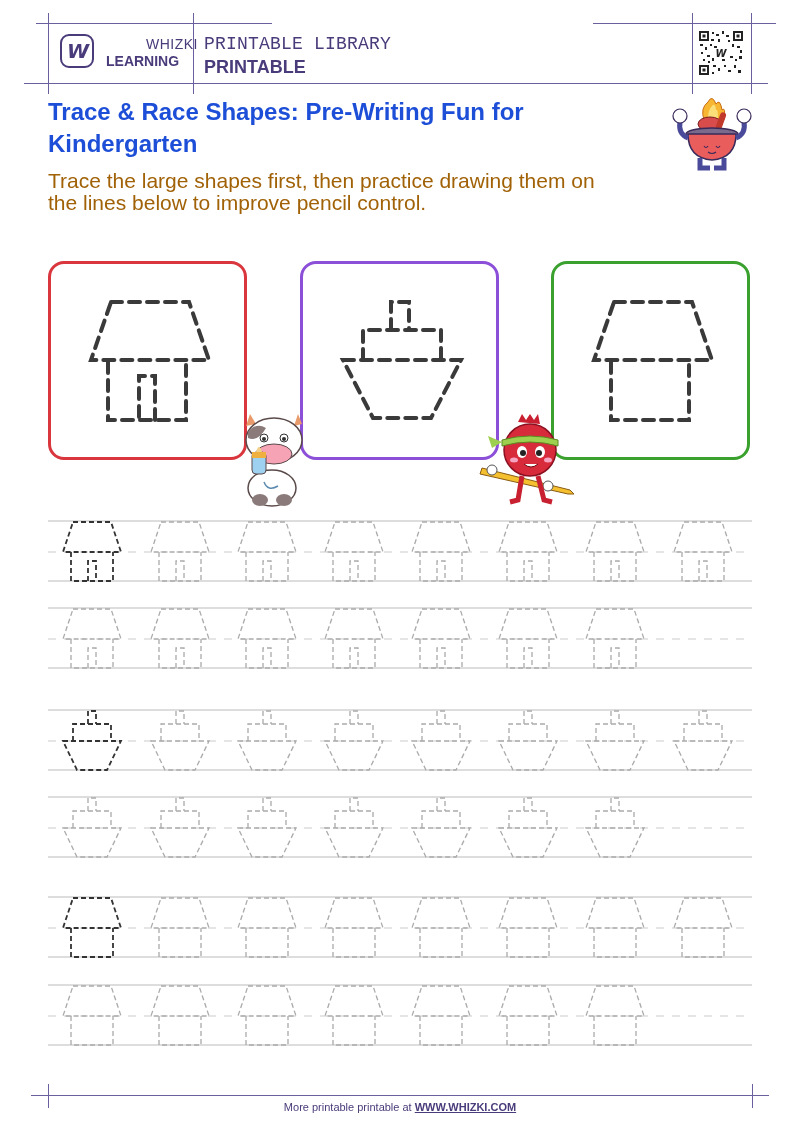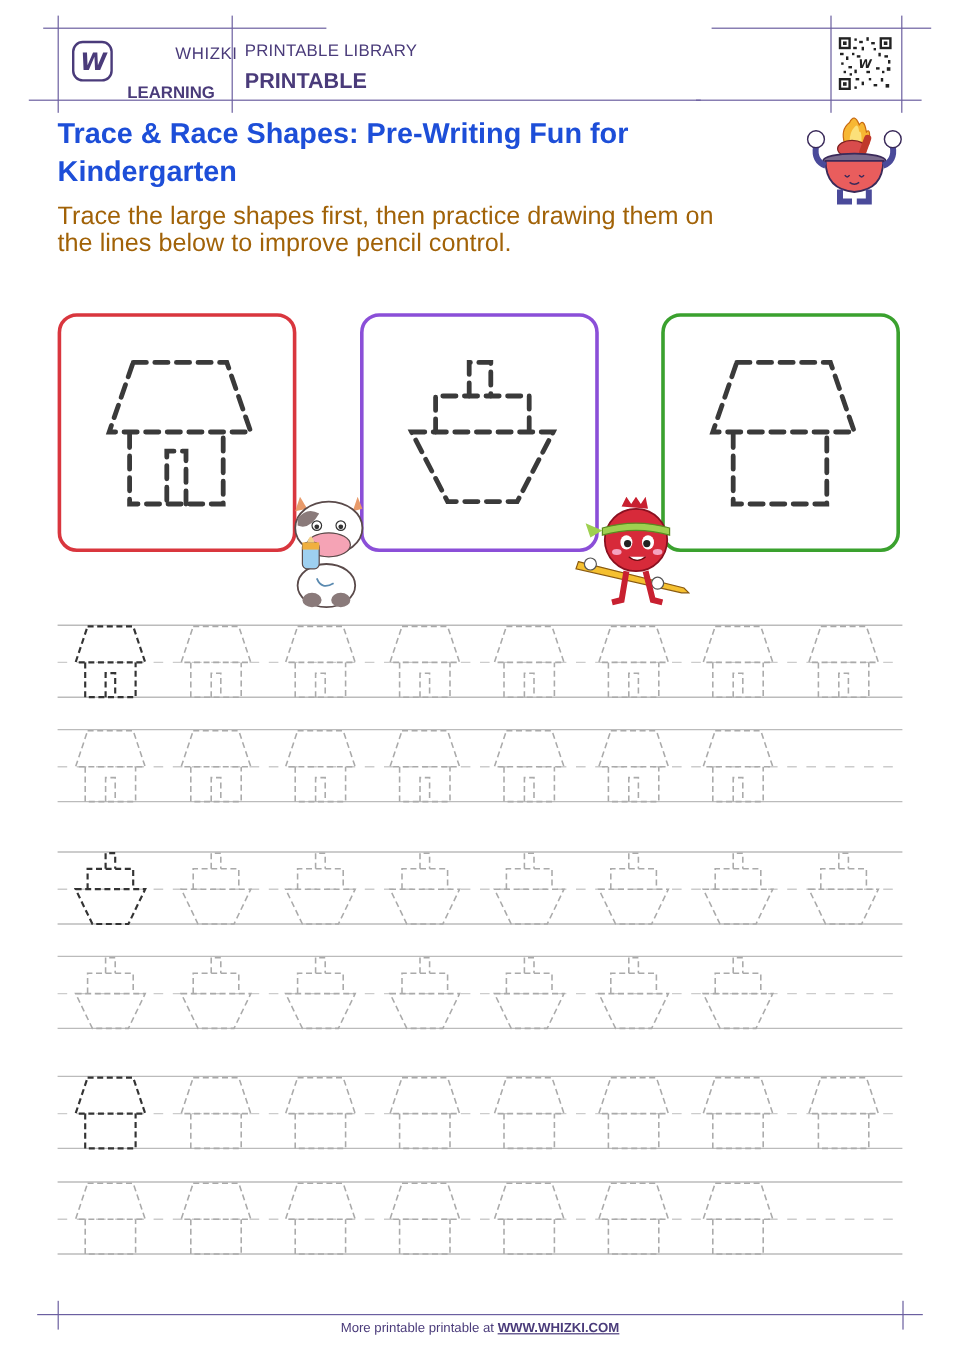--- a/index.html
+++ b/index.html
@@ -1,22 +1,22 @@
 <!DOCTYPE html>
 <html><head>
 <meta charset="utf-8">
 <style>
   html,body{margin:0;padding:0;background:#fff;}
   body{width:800px;height:1132px;position:relative;overflow:hidden;font-family:"Liberation Sans",sans-serif;color:#4a3b7a;}
   .rule{position:absolute;background:#6b5fa0;}
   .logo-box{position:absolute;left:60px;top:34px;width:34px;height:34px;border:2.5px solid #4a3b7a;border-radius:9px;box-sizing:border-box;display:flex;align-items:center;justify-content:center;}
   .logo-w{font-weight:bold;font-style:italic;font-size:20px;color:#4a3b7a;font-family:"DejaVu Sans",sans-serif;letter-spacing:-2px;}
   .brand1{position:absolute;left:106px;top:36px;font-size:14px;letter-spacing:0.5px;color:#4a3b7a;margin-left:40px;}
-  .brand2{position:absolute;left:106px;top:53px;font-size:14px;font-weight:bold;color:#4a3b7a;margin-top:16px;}
-  .lib1{position:absolute;left:204px;top:34px;font-size:14px;color:#4a3b7a;letter-spacing:0.2px;}
+  .brand2{position:absolute;left:106px;top:53px;font-size:14px;font-weight:bold;color:#4a3b7a;}
+  .lib1{position:absolute;left:204px;top:34px;font-size:18px;color:#4a3b7a;letter-spacing:0.2px;font-family:Liberation Mono, monospace;}
   .lib2{position:absolute;left:204px;top:57px;font-size:18px;font-weight:bold;color:#4a3b7a;}
   .qr{position:absolute;left:698px;top:30px;width:46px;height:46px;}
   .title{position:absolute;left:48px;top:96px;width:580px;font-size:24px;line-height:32px;font-weight:bold;color:#1d4ed8;margin:0;}
   .subtitle{position:absolute;left:48px;top:170px;width:580px;font-size:21px;line-height:22px;color:#a16207;}
   .card{position:absolute;top:261px;width:199px;height:199px;border:3px solid;border-radius:16px;box-sizing:border-box;background:#fff;}
   .mascot{position:absolute;}
   .footer{position:absolute;left:0;width:800px;top:1101px;text-align:center;font-size:11px;color:#4a3b7a;}
   .footer a{font-weight:bold;color:#4a3b7a;text-decoration:underline;}
   svg.rows{position:absolute;left:0;top:0;}
 </style>

